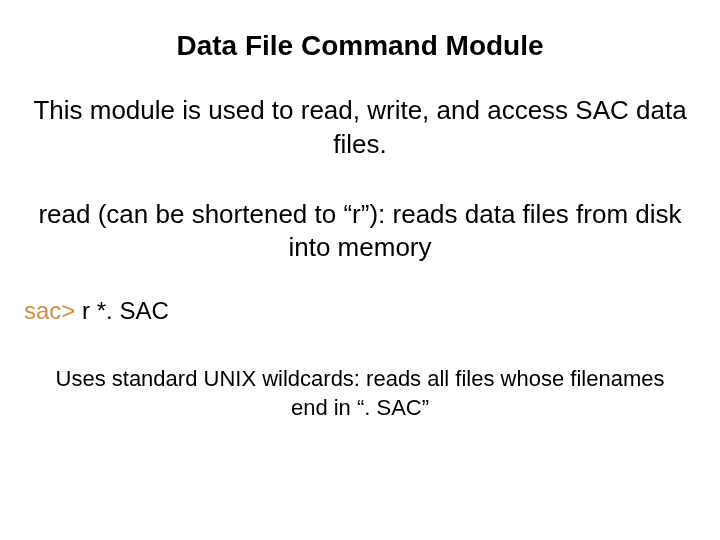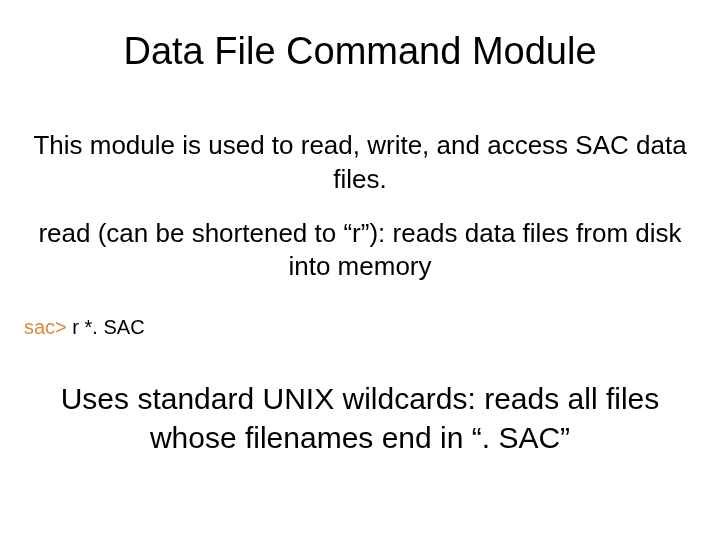--- a/index.html
+++ b/index.html
@@ -11,52 +11,52 @@
       width: 720px;
       height: 540px;
       background: #ffffff;
       font-family: Arial, Helvetica, sans-serif;
       color: #000000;
       padding: 30px 20px 20px 20px;
       position: relative;
     }
     .title {
       text-align: center;
-      font-size: 38px;
-      font-weight: normal;
-      margin-bottom: 56px;
+      font-size: 28px;
+      font-weight: bold;
+      margin-bottom: 32px;
     }
     .para1 {
       text-align: center;
       font-size: 26px;
       line-height: 1.3;
-      margin-bottom: 20px;
+      margin-bottom: 36px;
       padding: 0 10px;
     }
     .para2 {
       text-align: center;
       font-size: 26px;
       line-height: 1.3;
       margin-bottom: 32px;
       padding: 0 10px;
     }
     .command-line {
-      font-size: 20px;
+      font-size: 24px;
       margin-bottom: 40px;
       padding-left: 4px;
     }
     .prompt {
       color: #d98b3a;
     }
     .cmd-text {
       color: #000000;
     }
     .para3 {
       text-align: center;
-      font-size: 30px;
+      font-size: 22px;
       line-height: 1.3;
       padding: 0 20px;
     }
   </style>
 </head>
 <body>
 
 <div class="title">Data File Command Module</div>
 
 <div class="para1">This module is used to read, write, and access SAC data files.</div>

